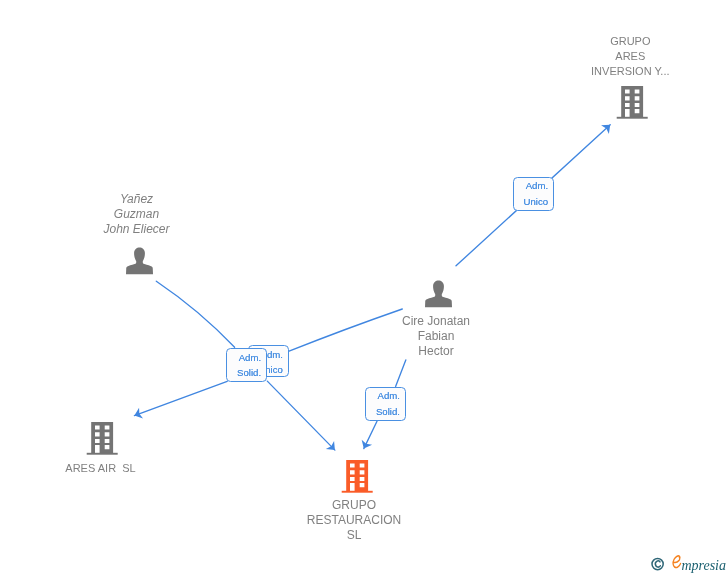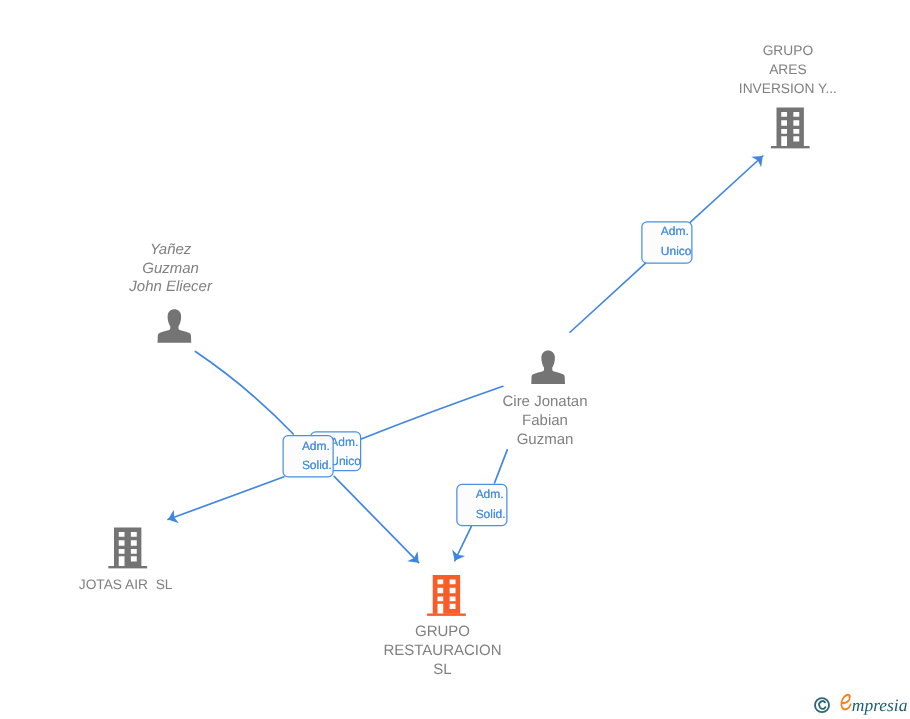--- a/index.html
+++ b/index.html
@@ -5,22 +5,22 @@
   html,body{margin:0;padding:0;}
   body{width:728px;height:575px;background:#ffffff;-webkit-font-smoothing:antialiased;
        font-family:"Liberation Sans",sans-serif;overflow:hidden;}
   #stage{position:absolute;left:0;top:0;width:728px;height:575px;transform:translateZ(0);}
   svg.edges{position:absolute;left:0;top:0;width:728px;height:575px;pointer-events:none;}
   .node{position:absolute;}
   .nodelabel{position:absolute;text-align:center;color:#808080;font-size:11px;
              line-height:15px;white-space:pre-wrap;}
   .icon{position:absolute;}
   .reltag{position:absolute;box-sizing:border-box;border:1.3px solid #4a90e2;border-radius:4.5px;
-          background:#fcfcfd;color:#4a90e2;font-size:9.6px;line-height:15.5px;text-align:left;
-          white-space:pre-line;padding-top:0.5px;padding-right:4.7px;text-shadow:0 0 0.35px #4a90e2;padding-left:15px;}
+          background:#fcfcfd;color:#4a90e2;font-size:9.6px;line-height:15.5px;text-align:right;
+          white-space:pre-line;padding-top:0.5px;padding-right:4.7px;text-shadow:0 0 0.35px #4a90e2;}
   #wm{position:absolute;display:flex;align-items:baseline;text-decoration:underline;}
 </style>
 </head>
 <body>
 
 <div id="stage">
 
   <svg class="edges" viewBox="0 0 728 575" xmlns="http://www.w3.org/2000/svg">
     <defs>
       <marker id="arrowhead" markerWidth="14" markerHeight="14" refX="10.5" refY="7" orient="auto" markerUnits="userSpaceOnUse">
@@ -57,30 +57,30 @@
     <span class="icon" style="left:123.4px;top:245.2px;width:34px;height:31px;">
       <svg width="34" height="31" viewBox="0 0 34 31" xmlns="http://www.w3.org/2000/svg">
         <path fill="#747474" d="M16.5 2.4 C13.8 2.4 11.1 4.2 11.1 8.1 C11.1 8.6 11.1 9.5 11.2 10.2 C11.5 12.9 12.6 15.2 13.2 16.0 L13.2 17.5 C13.2 18.3 12.7 18.8 11.7 19.1 C8.3 20.0 5.6 20.8 4.3 21.6 C3.4 22.1 3.2 23.0 3.2 24.2 L3.0 29.2 L30.0 29.2 L29.8 24.2 C29.8 23.0 29.6 22.1 28.7 21.6 C27.4 20.8 24.7 20.0 21.3 19.1 C20.3 18.8 19.8 18.3 19.8 17.5 L19.8 16.0 C20.4 15.2 21.5 12.9 21.8 10.2 C21.9 9.5 21.9 8.6 21.9 8.1 C21.9 4.2 19.2 2.4 16.5 2.4 Z"></path>
       </svg>
     </span>
   </div>
 
   <div class="node">
     <div class="nodelabel" style="left:336px;top:314px;width:200px;font-size:12px;line-height:15px;">Cire Jonatan
 Fabian
-Guzman</div>
+Hector</div>
     <span class="icon" style="left:421.5px;top:277.6px;width:34px;height:31px;">
       <svg width="34" height="31" viewBox="0 0 34 31" xmlns="http://www.w3.org/2000/svg">
         <path fill="#747474" d="M16.5 2.4 C13.8 2.4 11.1 4.2 11.1 8.1 C11.1 8.6 11.1 9.5 11.2 10.2 C11.5 12.9 12.6 15.2 13.2 16.0 L13.2 17.5 C13.2 18.3 12.7 18.8 11.7 19.1 C8.3 20.0 5.6 20.8 4.3 21.6 C3.4 22.1 3.2 23.0 3.2 24.2 L3.0 29.2 L30.0 29.2 L29.8 24.2 C29.8 23.0 29.6 22.1 28.7 21.6 C27.4 20.8 24.7 20.0 21.3 19.1 C20.3 18.8 19.8 18.3 19.8 17.5 L19.8 16.0 C20.4 15.2 21.5 12.9 21.8 10.2 C21.9 9.5 21.9 8.6 21.9 8.1 C21.9 4.2 19.2 2.4 16.5 2.4 Z"></path>
       </svg>
     </span>
   </div>
 
   <div class="node">
-    <div class="nodelabel" style="left:0.5px;top:460.8px;width:200px;font-size:11px;line-height:15px;">JOTAS AIR  SL</div>
+    <div class="nodelabel" style="left:0.5px;top:460.8px;width:200px;font-size:11px;line-height:15px;">ARES AIR  SL</div>
     <span class="icon" style="left:83.6px;top:419.9px;width:36px;height:36px;">
       <svg width="36" height="36" viewBox="0 0 36 36" xmlns="http://www.w3.org/2000/svg">
         <path fill="#747474" fill-rule="evenodd" d="M7.2 1.9 H29.1 V32.9 H7.2 Z M11.0 5.6 H15.6 V9.4 H11.0 Z M20.7 5.6 H25.4 V9.4 H20.7 Z M11.0 12.2 H15.6 V16.6 H11.0 Z M20.7 12.2 H25.4 V16.6 H20.7 Z M11.0 19.1 H15.6 V22.9 H11.0 Z M20.7 19.1 H25.4 V22.9 H20.7 Z M11.0 25.0 H15.6 V32.9 H11.0 Z M20.7 25.0 H25.4 V29.2 H20.7 Z"></path>
         <rect x="2.7" y="32.8" width="31.0" height="1.9" fill="#747474"></rect>
       </svg>
     </span>
   </div>
 
   <div class="node">
     <div class="nodelabel" style="left:254px;top:497.9px;width:200px;font-size:12px;line-height:15px;">GRUPO

